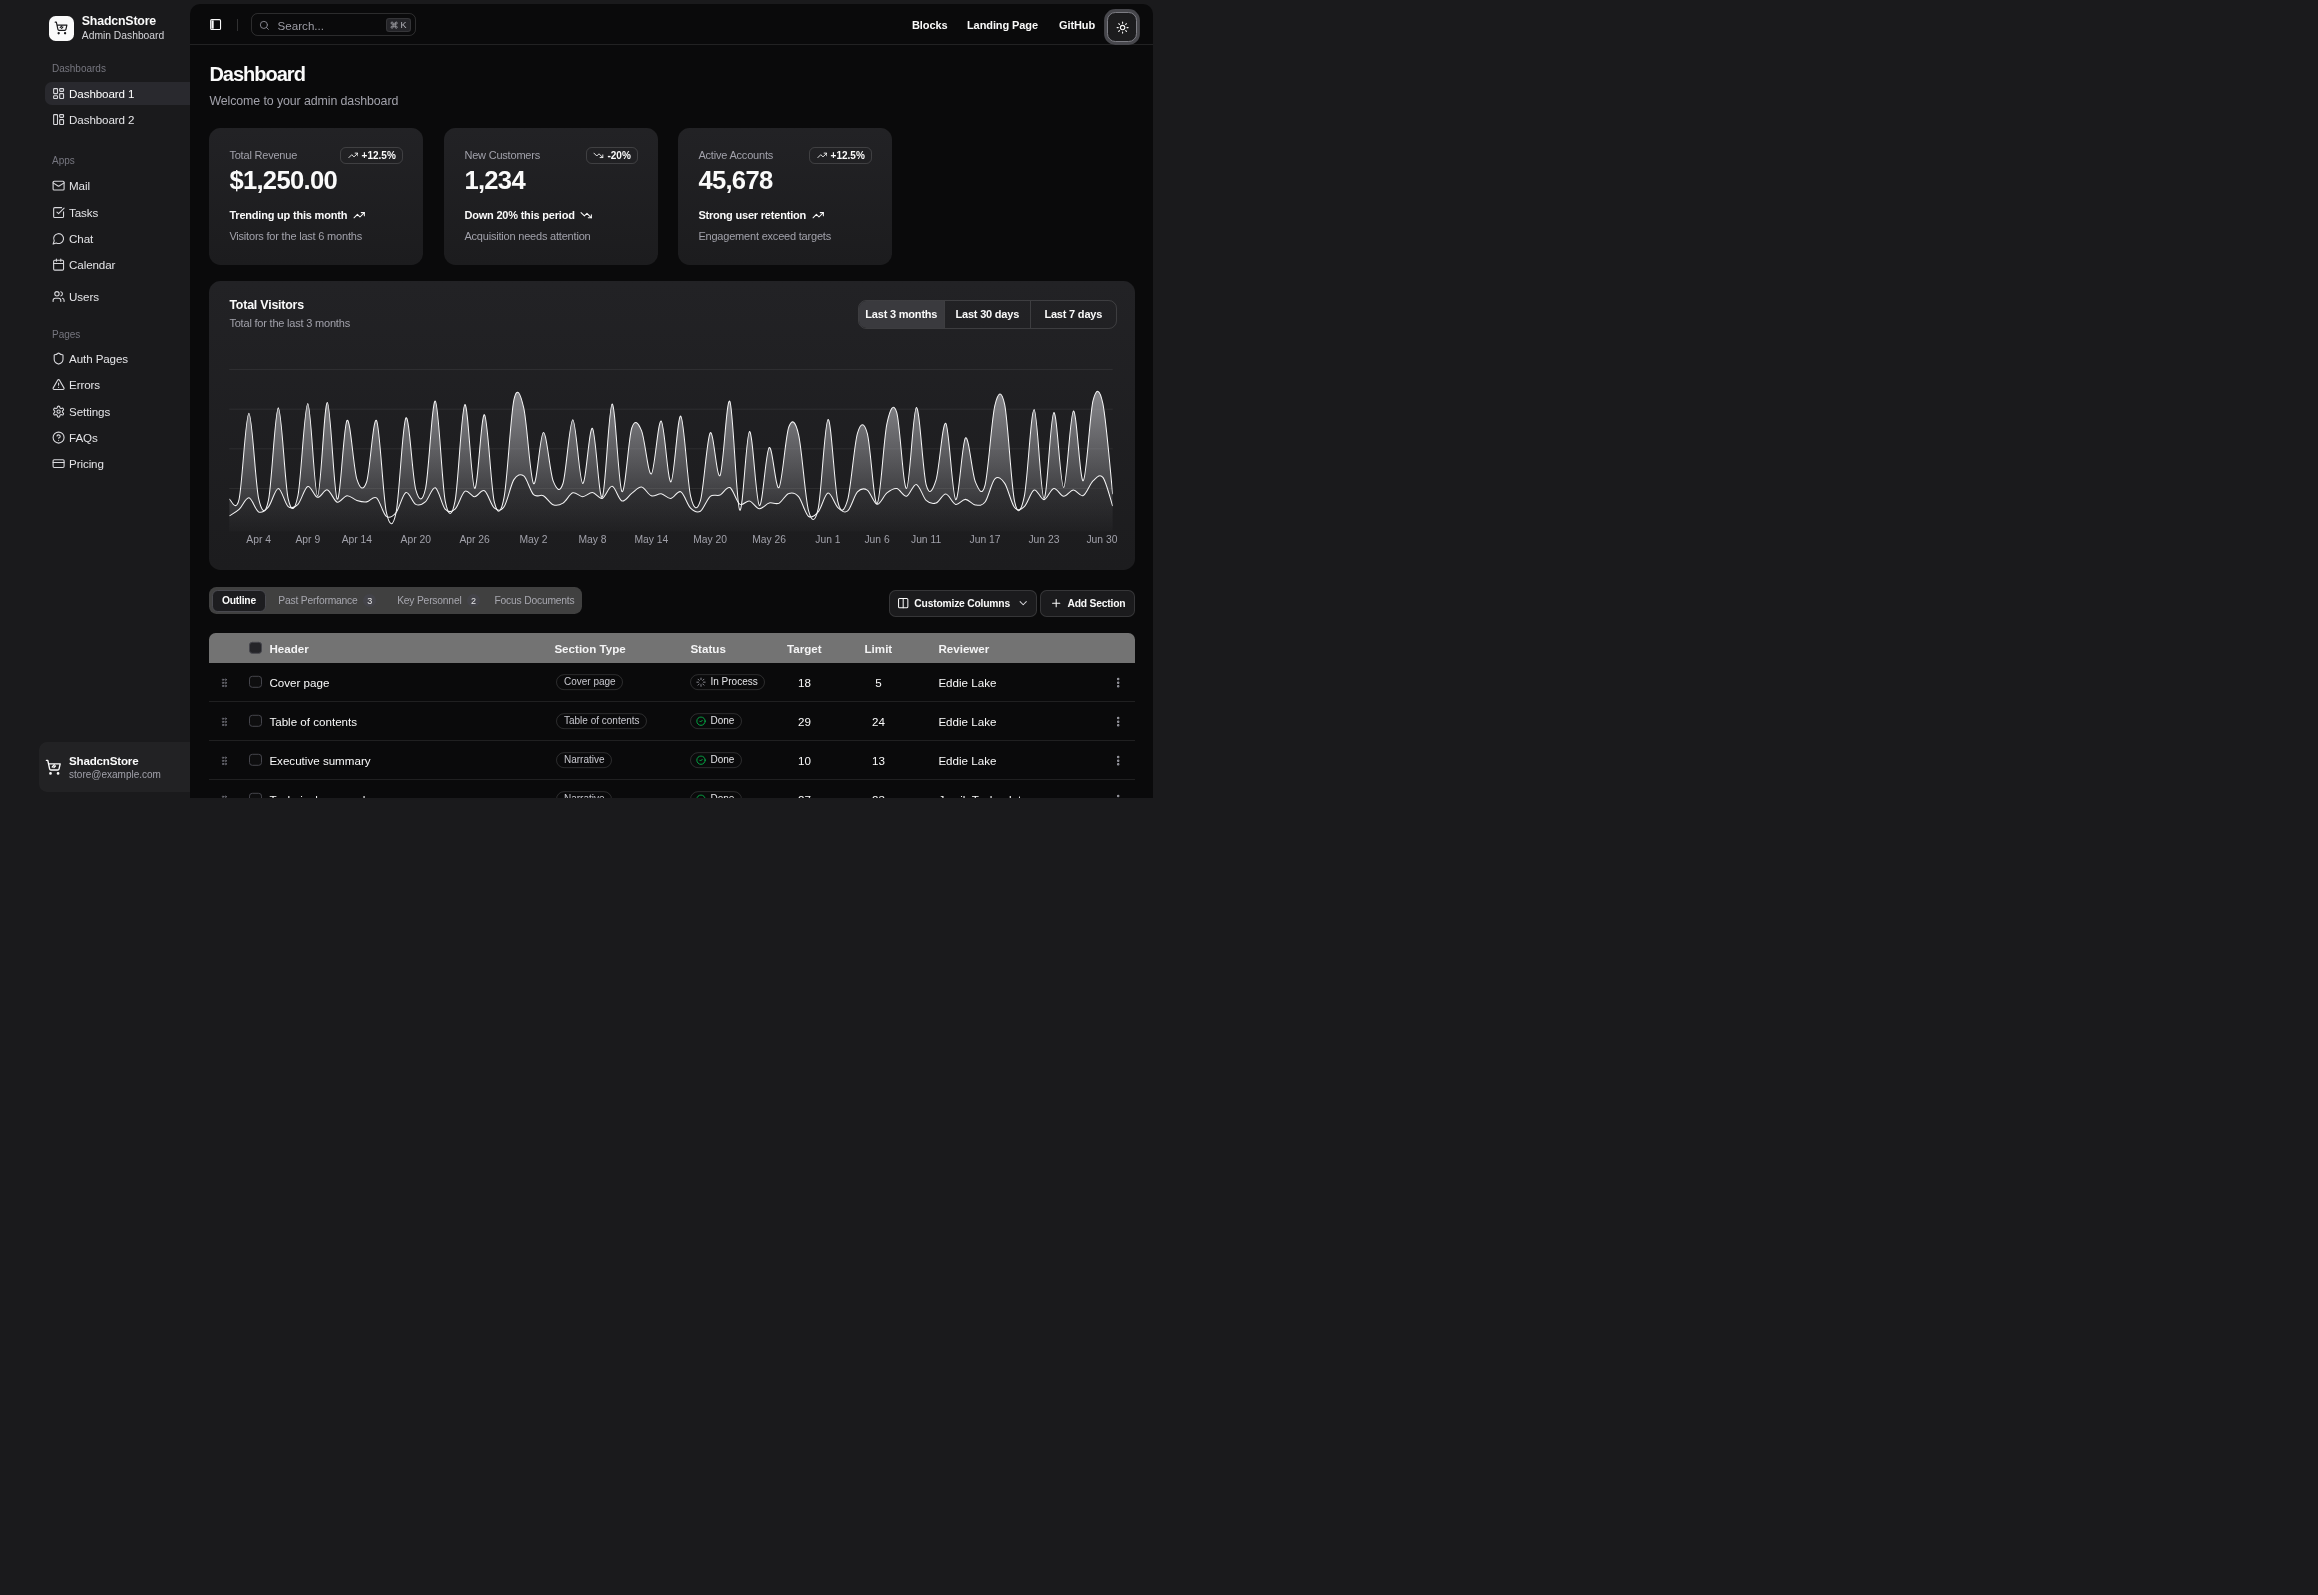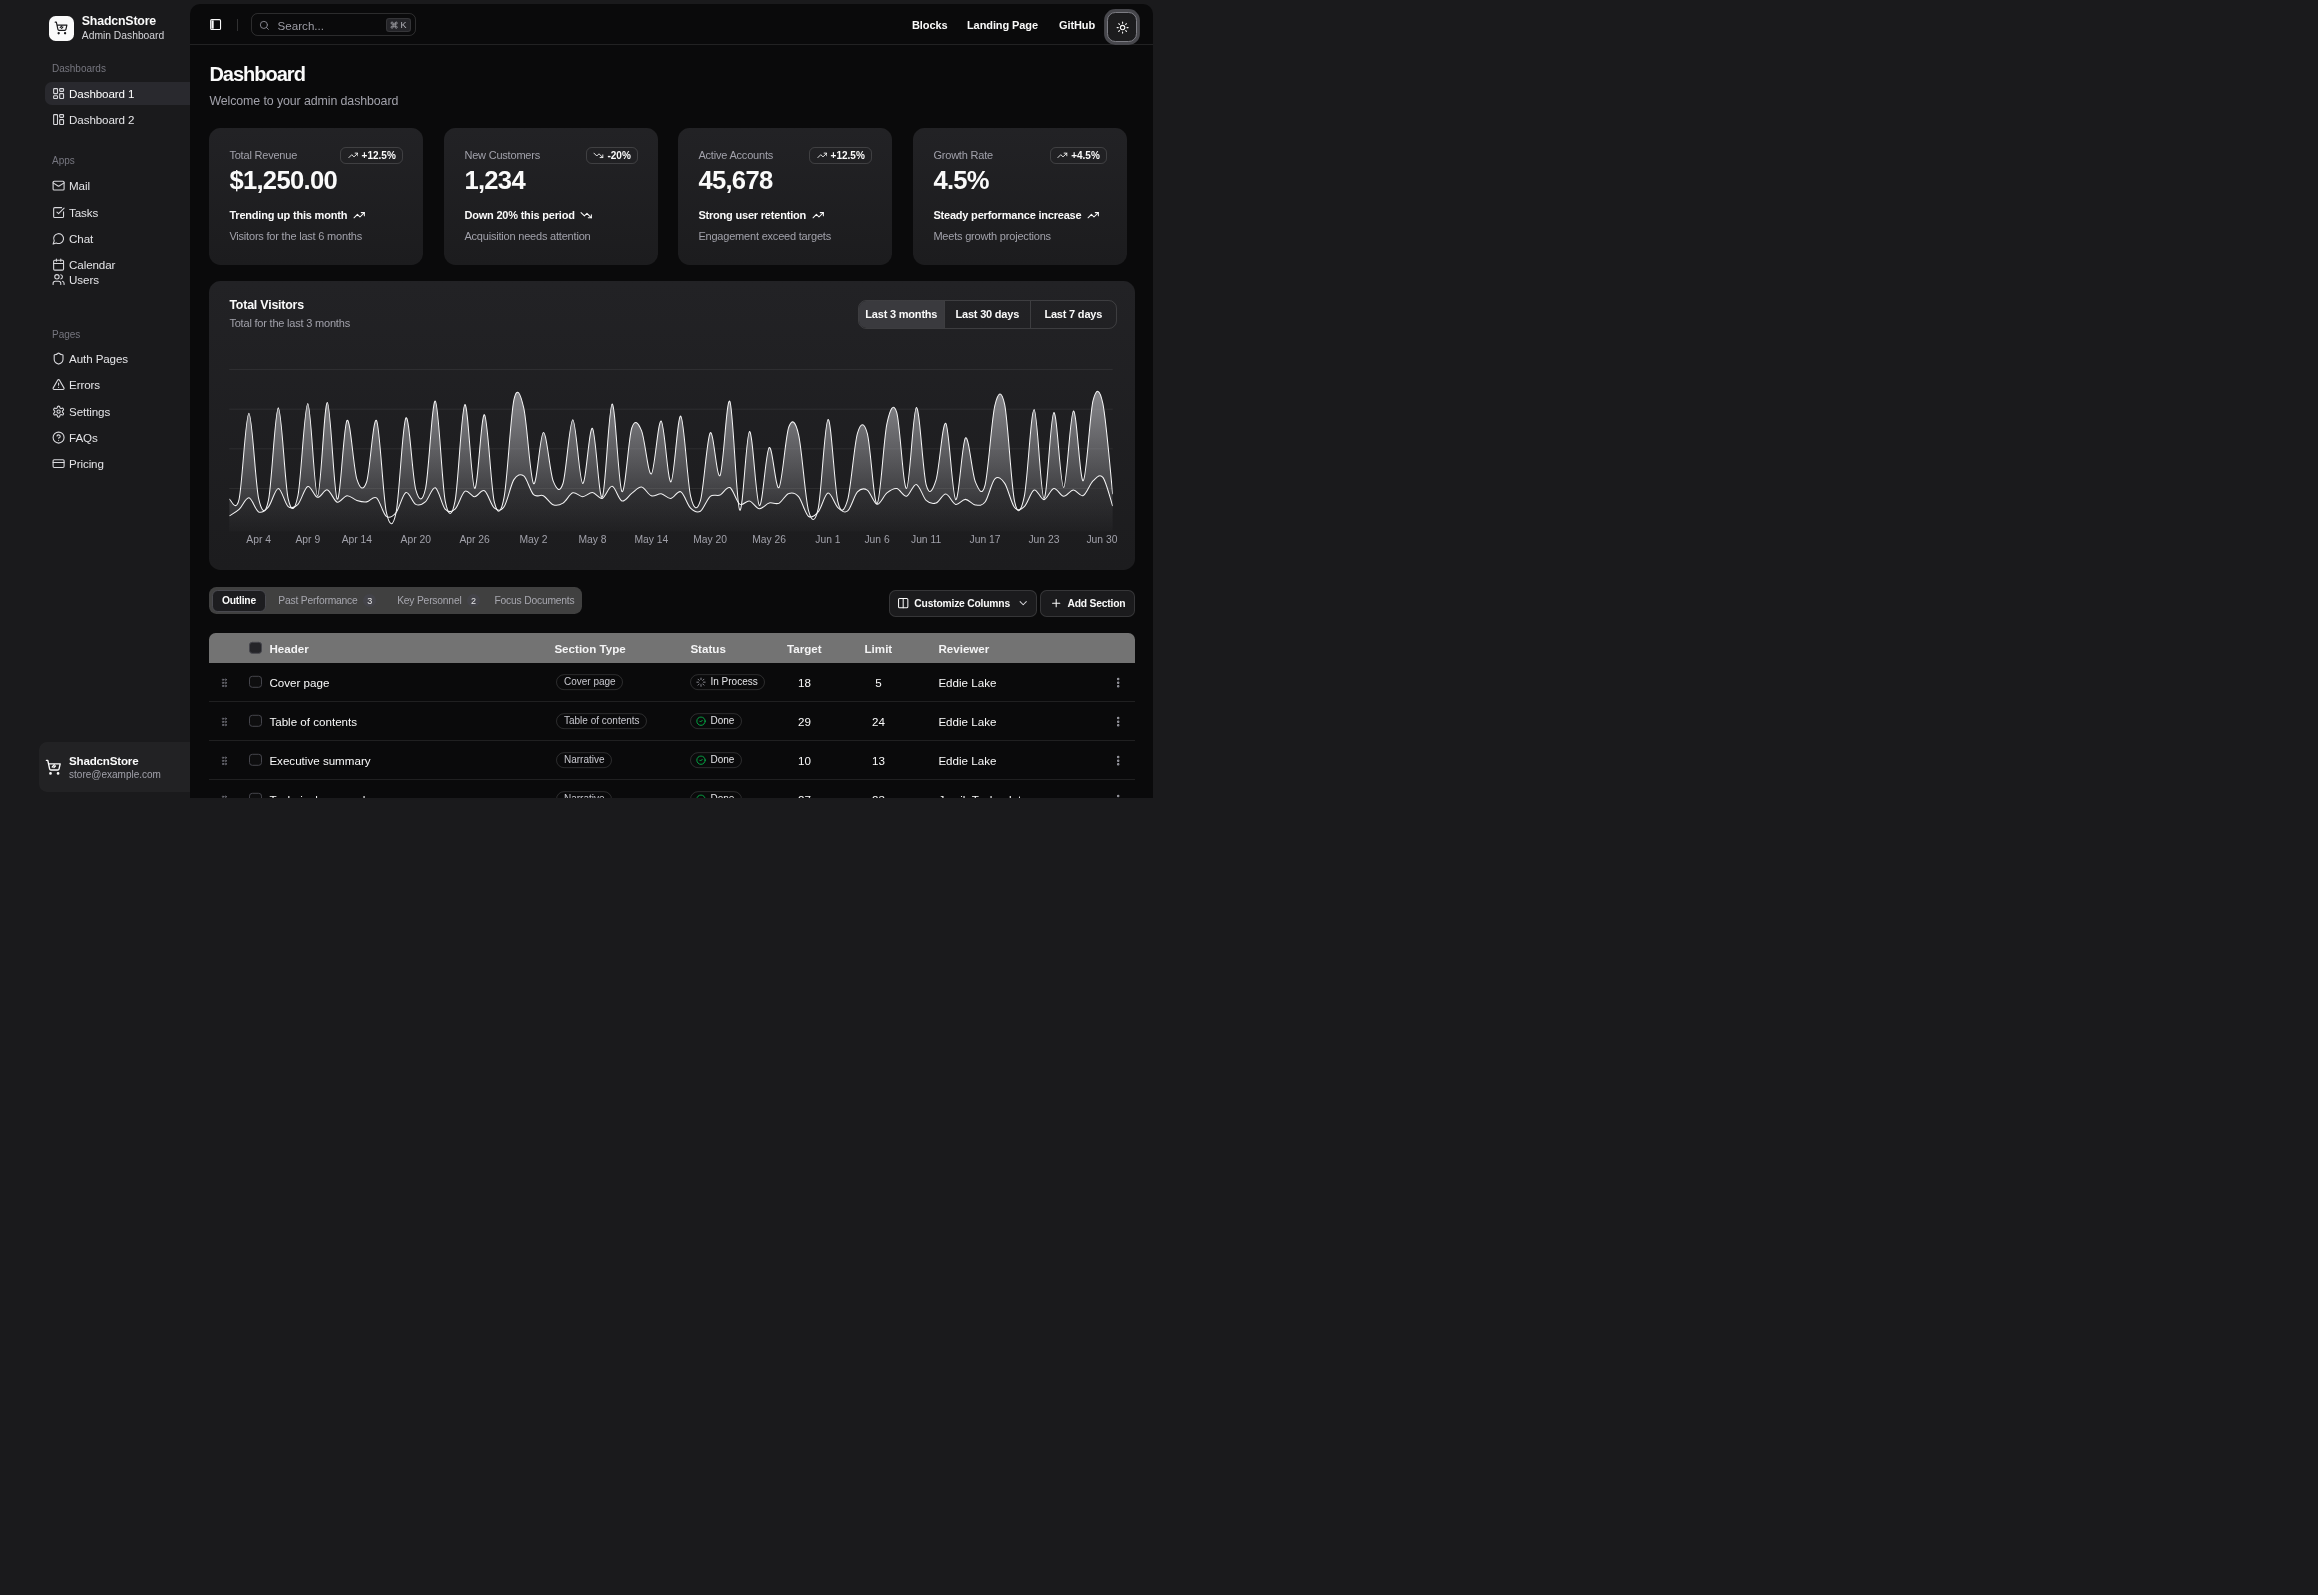--- a/index.html
+++ b/index.html
@@ -139,21 +139,21 @@
   </div>
   <div class="sb-item" style="top:253px">
     <svg class="ico" width="13.2" height="13.2" viewBox="0 0 24 24">
         <path d="M8 2v4"></path>
         <path d="M16 2v4"></path>
         <rect width="18" height="18" x="3" y="4" rx="2"></rect>
         <path d="M3 10h18"></path>
       </svg>
     Calendar
   </div>
-  <div class="sb-item" style="top:268px">
+  <div class="sb-item" style="top:285px">
     <svg class="ico" width="13.2" height="13.2" viewBox="0 0 24 24">
         <path d="M16 21v-2a4 4 0 0 0-4-4H6a4 4 0 0 0-4 4v2"></path>
         <circle cx="9" cy="7" r="4"></circle>
         <path d="M22 21v-2a4 4 0 0 0-3-3.87"></path>
         <path d="M16 3.13a4 4 0 0 1 0 7.75"></path>
       </svg>
     Users
   </div>
 
   <div class="sb-label" style="top:329px">Pages</div>
@@ -293,33 +293,20 @@
       <div class="badge"><svg class="ico" width="10.7" height="10.7" viewBox="0 0 24 24" stroke-width="2.2">
             <path d="M16 7h6v6"></path>
             <path d="m22 7-8.5 8.5-5-5L2 17"></path>
           </svg>+12.5%</div>
       <div class="v">45,678</div>
       <div class="f1">Strong user retention <svg class="ico" width="12.4" height="12.4" viewBox="0 0 24 24">
             <path d="M16 7h6v6"></path>
             <path d="m22 7-8.5 8.5-5-5L2 17"></path>
           </svg></div>
       <div class="f2">Engagement exceed targets</div>
-    </div>
-    <div class="card stat" style="left:704px">
-      <div class="t">Growth Rate</div>
-      <div class="badge"><svg class="ico" width="10.7" height="10.7" viewBox="0 0 24 24" stroke-width="2.2">
-            <path d="M16 7h6v6"></path>
-            <path d="m22 7-8.5 8.5-5-5L2 17"></path>
-          </svg>+4.5%</div>
-      <div class="v">4.5%</div>
-      <div class="f1">Steady performance increase <svg class="ico" width="12.4" height="12.4" viewBox="0 0 24 24">
-            <path d="M16 7h6v6"></path>
-            <path d="m22 7-8.5 8.5-5-5L2 17"></path>
-          </svg></div>
-      <div class="f2">Meets growth projections</div>
     </div>
 
     <div class="card" id="chartcard">
       <div class="t">Total Visitors</div>
       <div class="d">Total for the last 3 months</div>
       <div class="toggle">
           <div class="seg">Last 3 months</div>
           <div class="seg">Last 30 days</div>
           <div class="seg">Last 7 days</div>
         </div>

